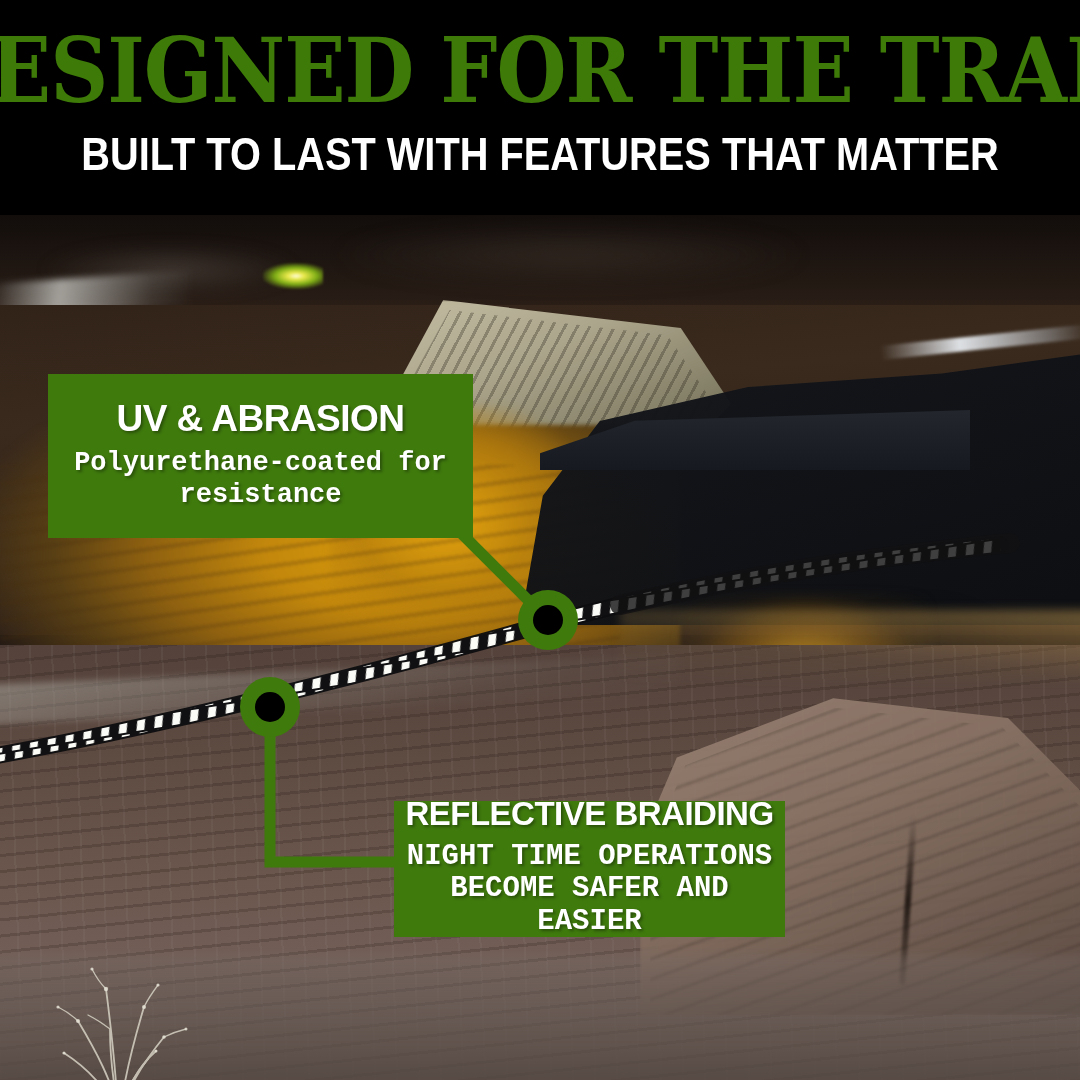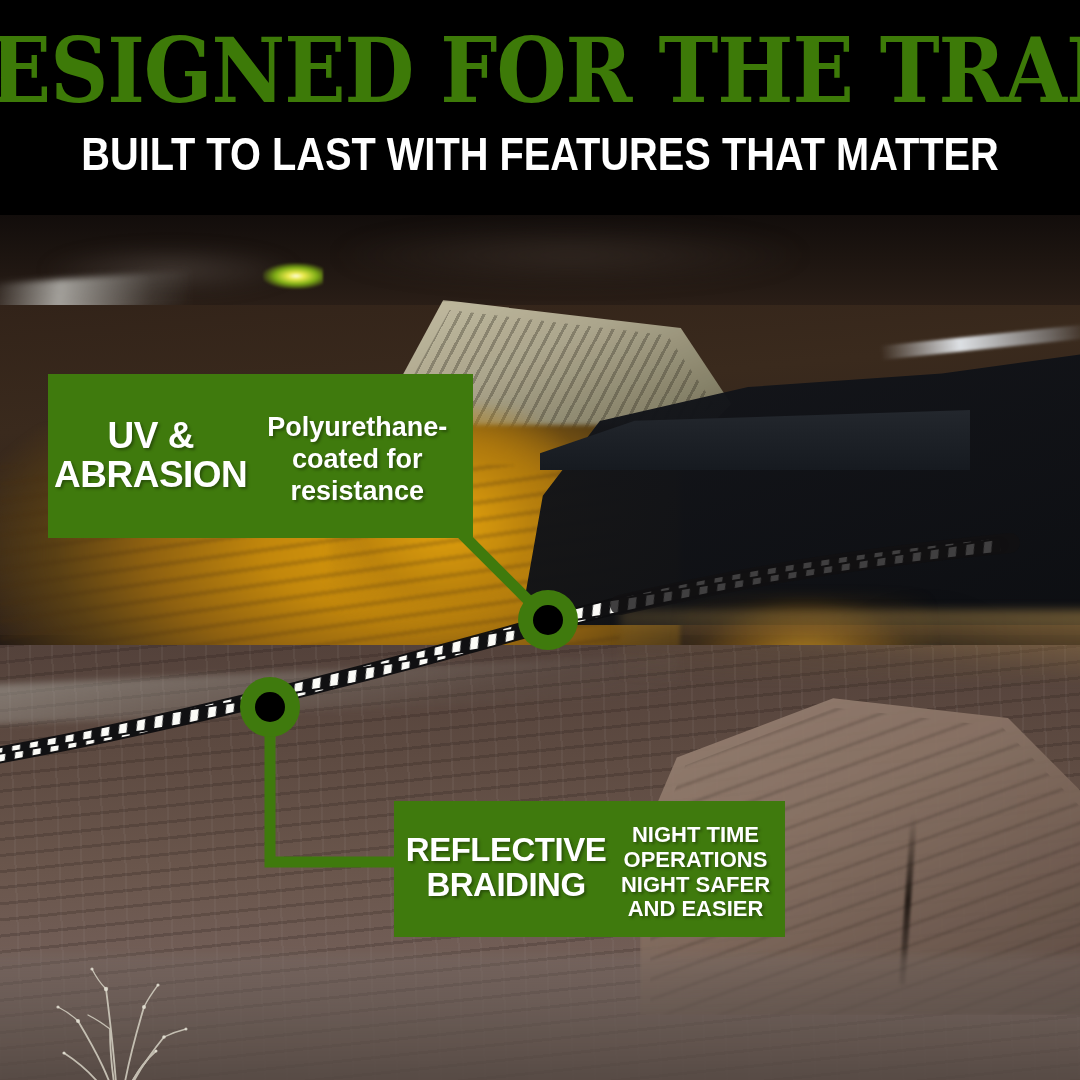--- a/index.html
+++ b/index.html
@@ -245,49 +245,49 @@
 
   
   .rope { left:0; top:0; width:1080px; height:865px; }
 
   
   .connector { position:absolute; z-index:55; }
 
   .callout {
     position:absolute; z-index:60;
     background:#3f7a0d;
-    display:flex; flex-direction:row; justify-content:center; align-items:center;
+    display:flex; flex-direction:column; justify-content:center; align-items:center;
     text-align:center;
     text-shadow:2px 2px 3px rgba(0,0,0,.35);
   }
   .callout .c-title {
     font-family:"Liberation Sans", sans-serif;
     font-weight:bold; color:#ffffff;
     letter-spacing:-0.5px;
   }
   .callout .c-body {
-    font-family:Liberation Sans, sans-serif;
+    font-family:Liberation Mono, monospace;
     font-weight:bold; color:#ffffff;
   }
 
   
   #callout-1 {
     left:48px; top:374px; width:425px; height:164px;
     padding:8px 6px 10px 6px;
   }
   #callout-1 .c-title { font-size:37px; line-height:1.06; }
   #callout-1 .c-body  { font-size:27px; line-height:1.18; margin-top:10px; font-weight:bold; }
 
   
   #callout-2 {
     left:394px; top:801px; width:391px; height:136px;
     padding:8px 6px 10px 6px;
   }
   #callout-2 .c-title { font-size:33px; line-height:1.05; }
-  #callout-2 .c-body  { font-size:22px; line-height:1.13; margin-top:9px; }
+  #callout-2 .c-body  { font-size:29px; line-height:1.13; margin-top:9px; }
 
   .dot-outer {
     position:absolute; z-index:58; border-radius:50%;
     background:#3f7a0d;
     display:flex; align-items:center; justify-content:center;
   }
   .dot-inner { border-radius:50%; background:#000000; }
 </style>
 </head>
 <body>
@@ -408,21 +408,21 @@
       <div>Polyurethane-coated for resistance</div>
     </div>
   </div>
 
   <div class="callout" id="callout-2">
     <div class="c-title">
       <div>REFLECTIVE BRAIDING</div>
     </div>
     <div class="c-body">
       <div>NIGHT TIME OPERATIONS</div>
-      <div>NIGHT SAFER AND EASIER</div>
+      <div>BECOME SAFER AND EASIER</div>
     </div>
   </div>
 
   <div class="header">
     <div class="header-title">DESIGNED FOR THE TRAIL</div>
     <div class="header-sub">BUILT TO LAST WITH FEATURES THAT MATTER</div>
   </div>
 
 </div>
 

